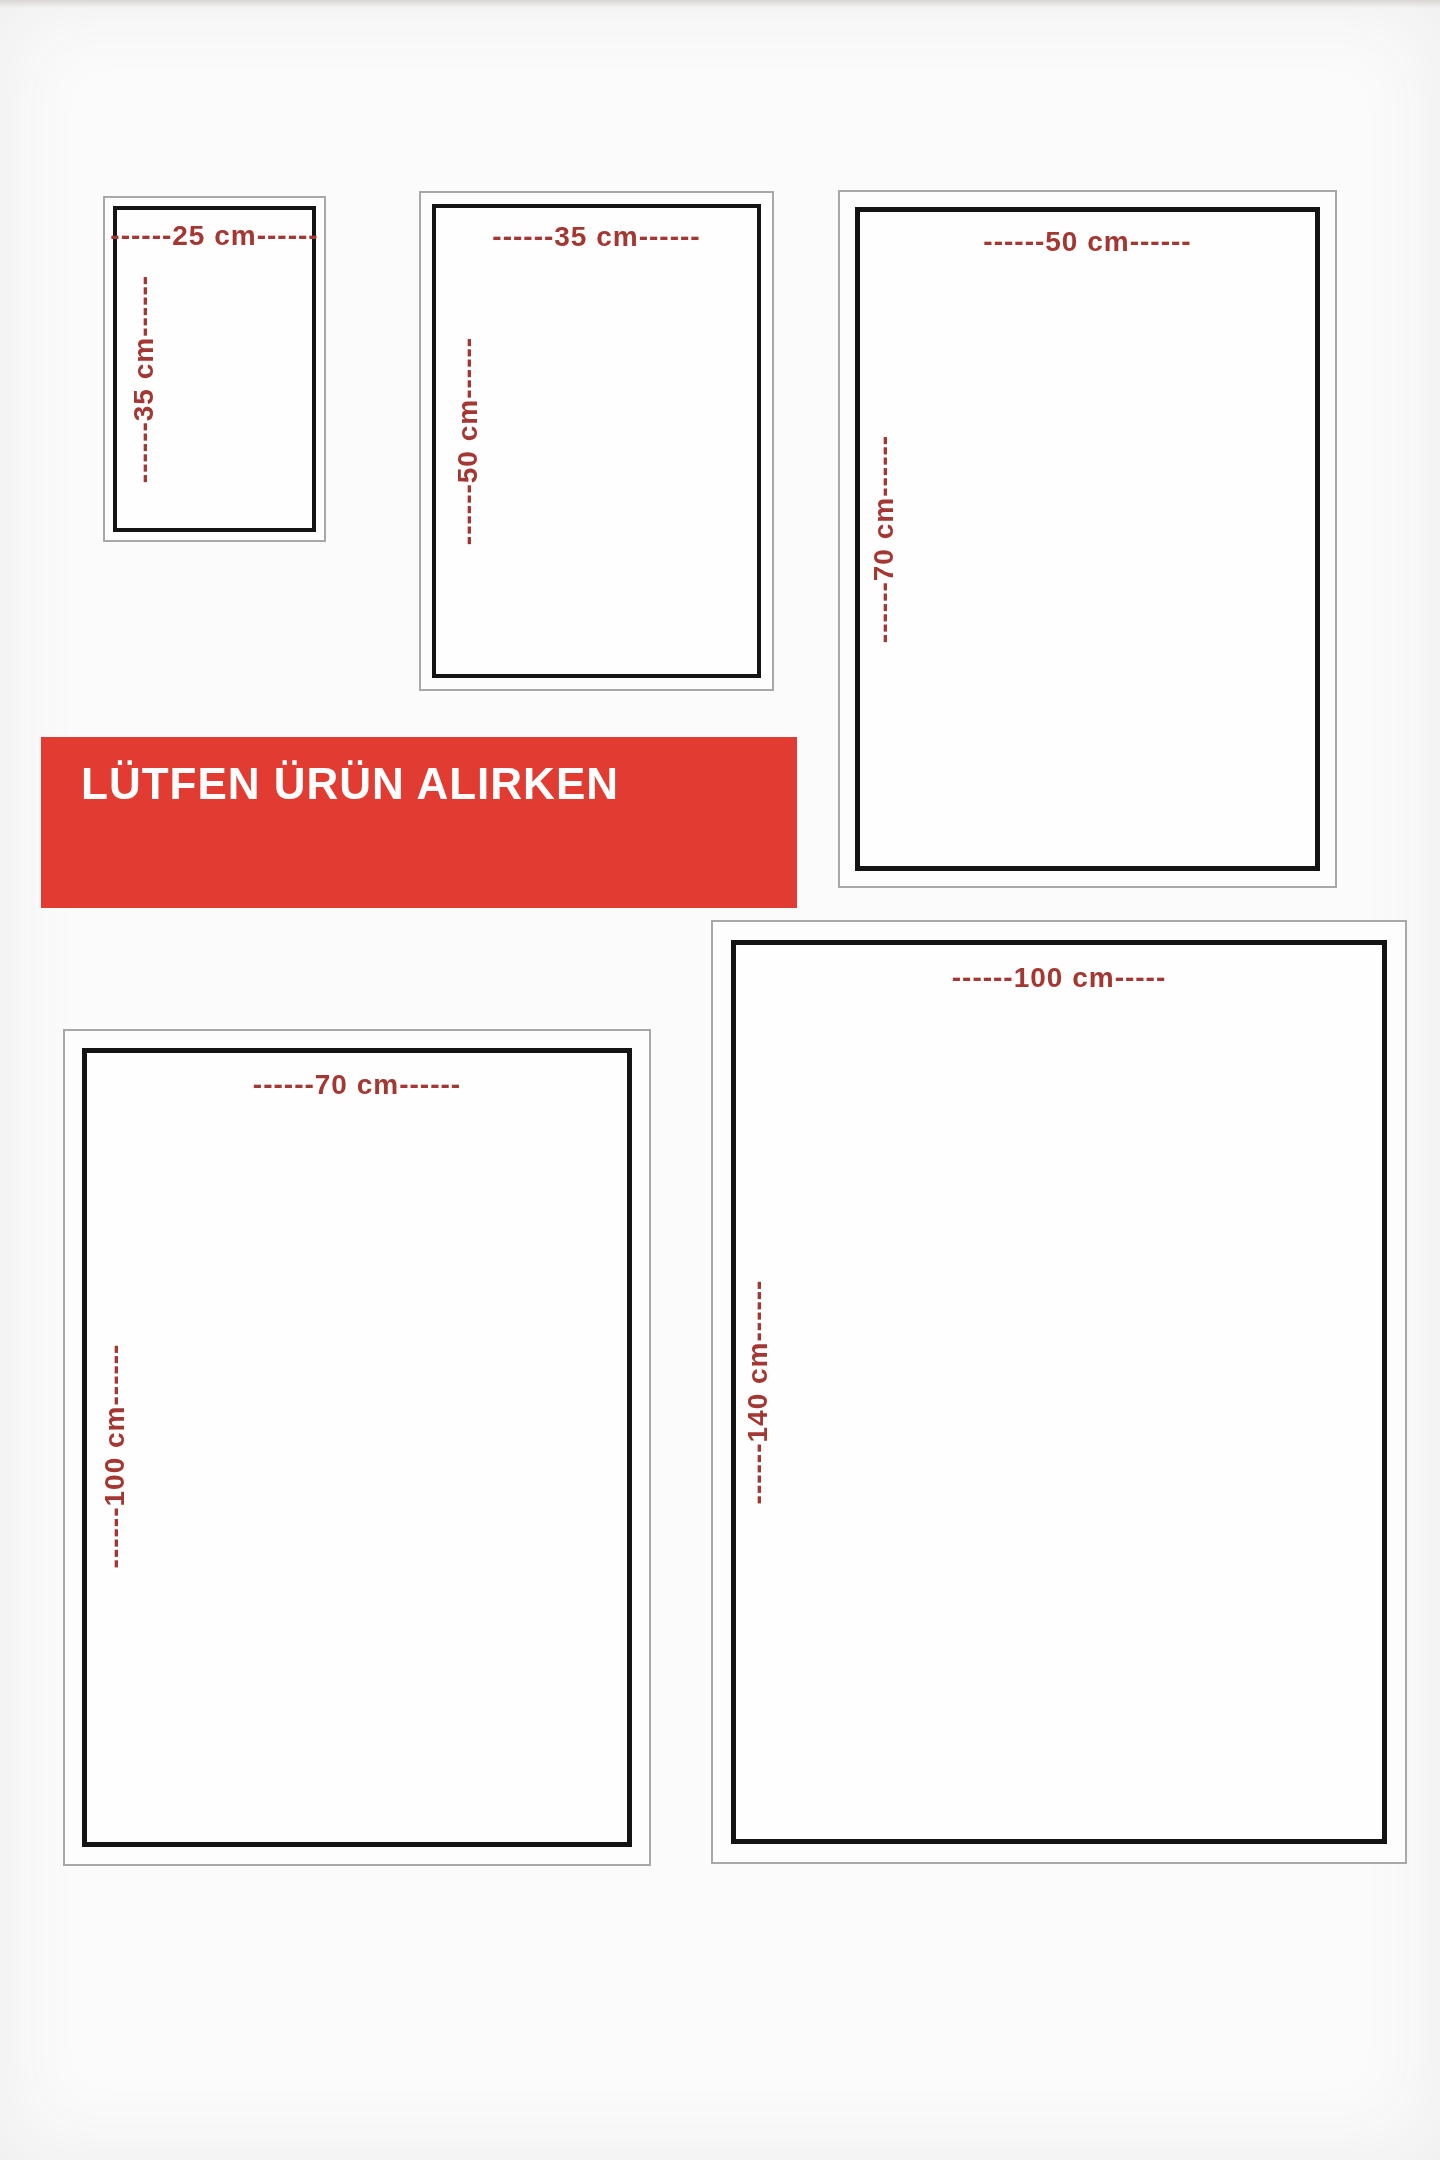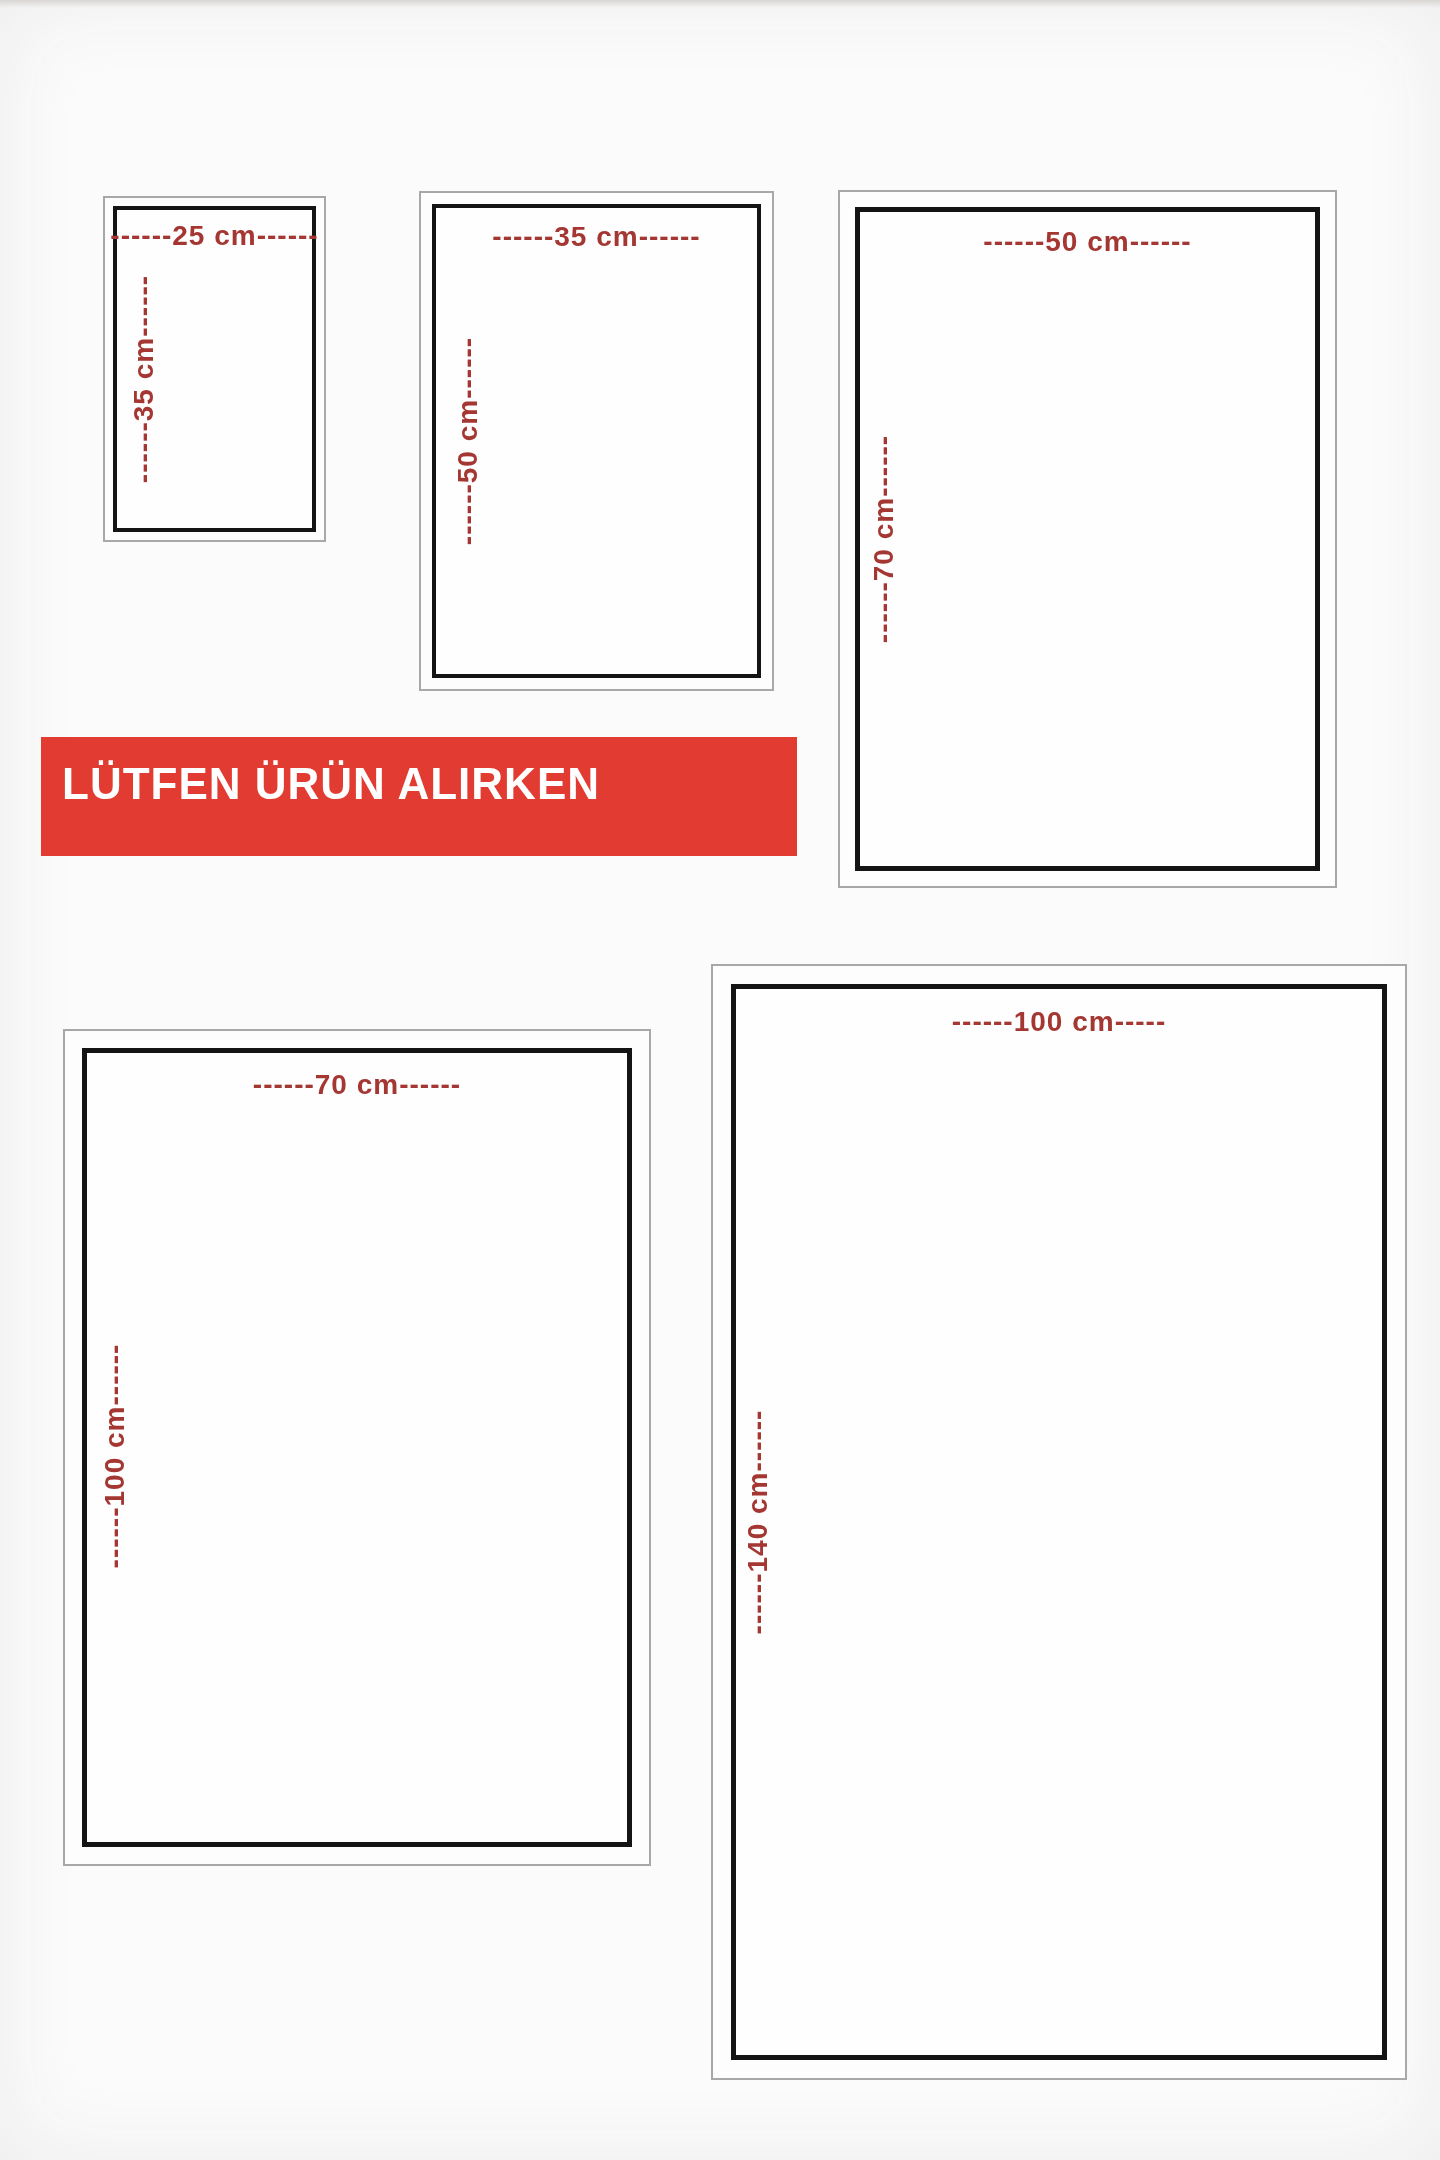--- a/index.html
+++ b/index.html
@@ -57,33 +57,33 @@
     font-size: 28px;
     font-weight: bold;
     color: #a53733;
     letter-spacing: 1px;
   }
 
   .f1 { left:103px;  top:196px;  width:223px; height:346px;  --inset:8px;  --bw:4px; --top:22px; --sidex:39px; --sidey:53%; }
   .f2 { left:419px;  top:191px;  width:355px; height:500px;  --inset:11px; --bw:4px; --top:28px; --sidex:47px; --sidey:50%; }
   .f3 { left:838px;  top:190px;  width:499px; height:698px;  --inset:15px; --bw:5px; --top:34px; --sidex:44px; --sidey:50%; }
   .f4 { left:63px;   top:1029px; width:588px; height:837px;  --inset:17px; --bw:5px; --top:38px; --sidex:50px; --sidey:51%; }
-  .f5 { left:711px;  top:920px;  width:696px; height:1116px;margin-top:44px; --inset:18px; --bw:5px; --top:40px; --sidex:45px; --sidey:50%; }
+  .f5 { left:711px;  top:920px;  width:696px; height:944px; --inset:18px; --bw:5px; --top:40px; --sidex:45px; --sidey:50%; }
 
   
   .banner {
     position: absolute;
     left: 41px;
     top: 737px;
     width: 756px;
-    height: 119px;
+    height: 171px;
     background: #e23b31;
     color: #ffffff;
     box-sizing: border-box;
-    padding: 18px 0 0 21px;
+    padding: 18px 0 0 40px;
   }
   .banner .line {
     font-size: 44px;
     font-weight: bold;
     line-height: 57px;
     letter-spacing: 1px;
     white-space: nowrap;
   }
 </style>
 </head>

